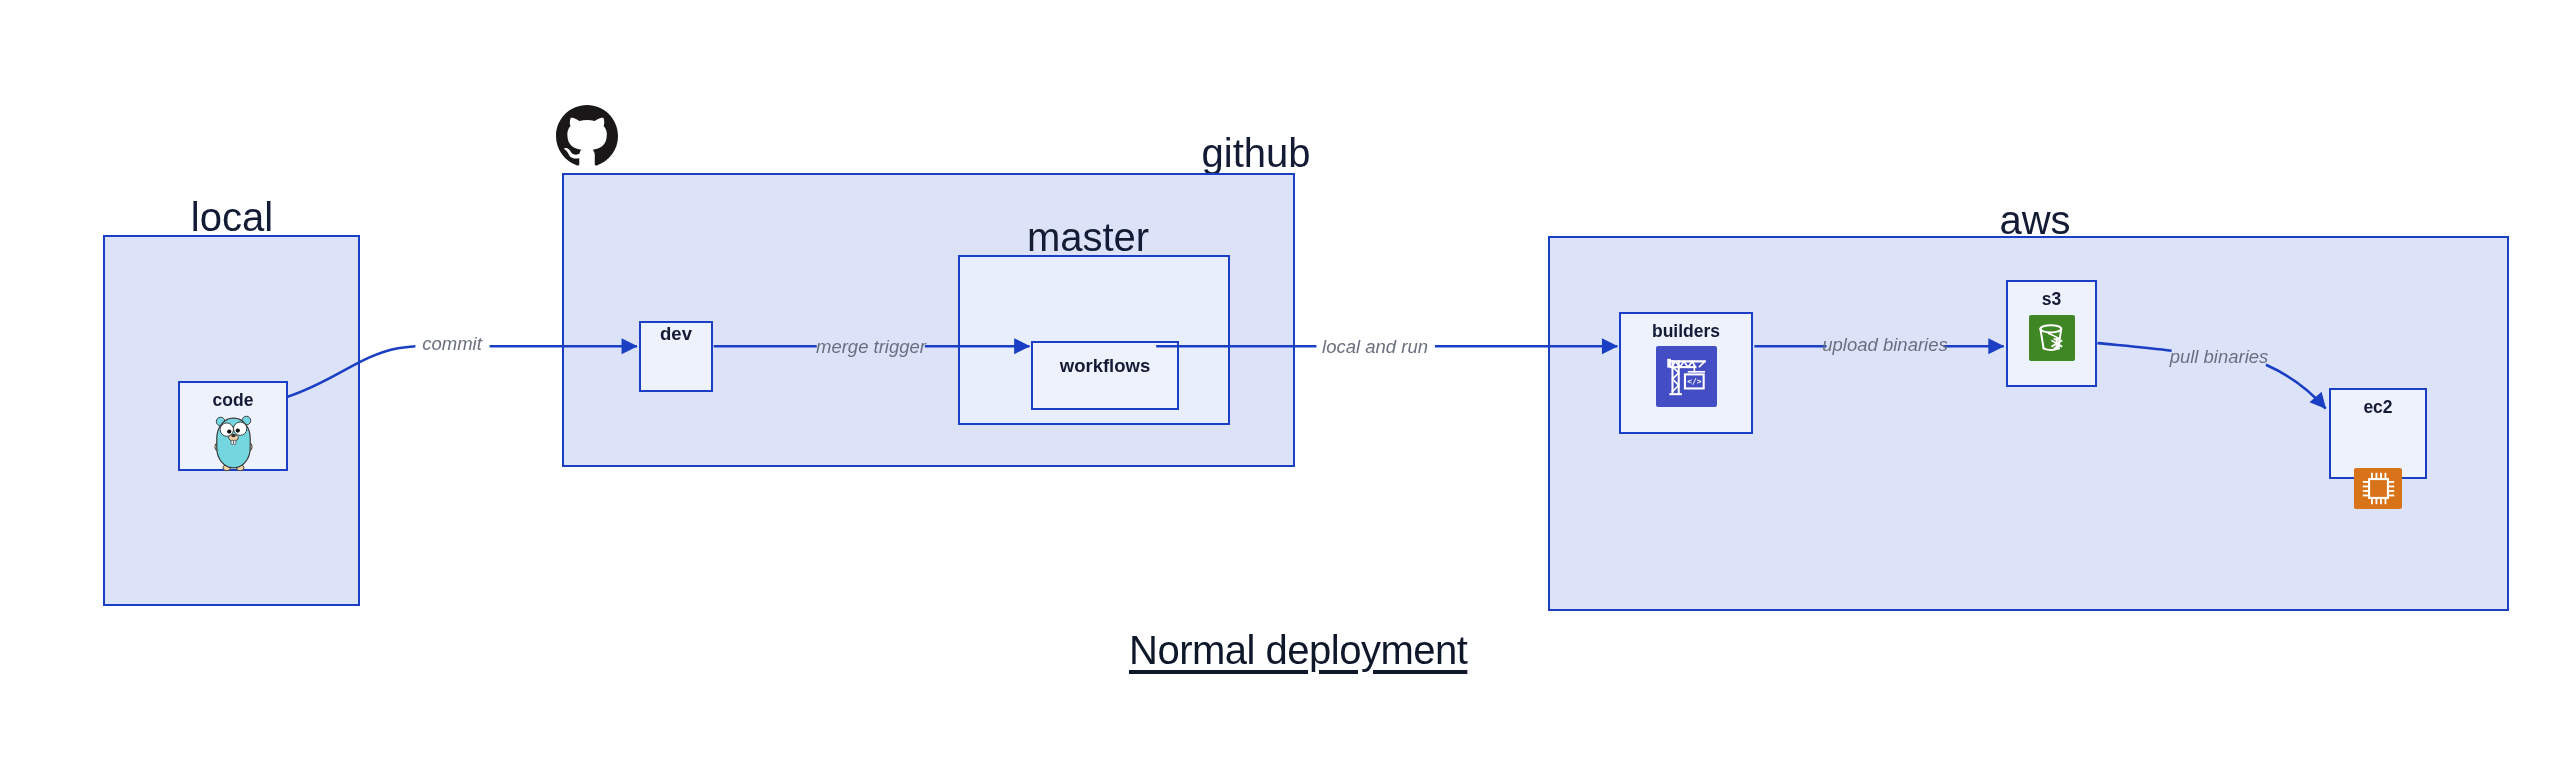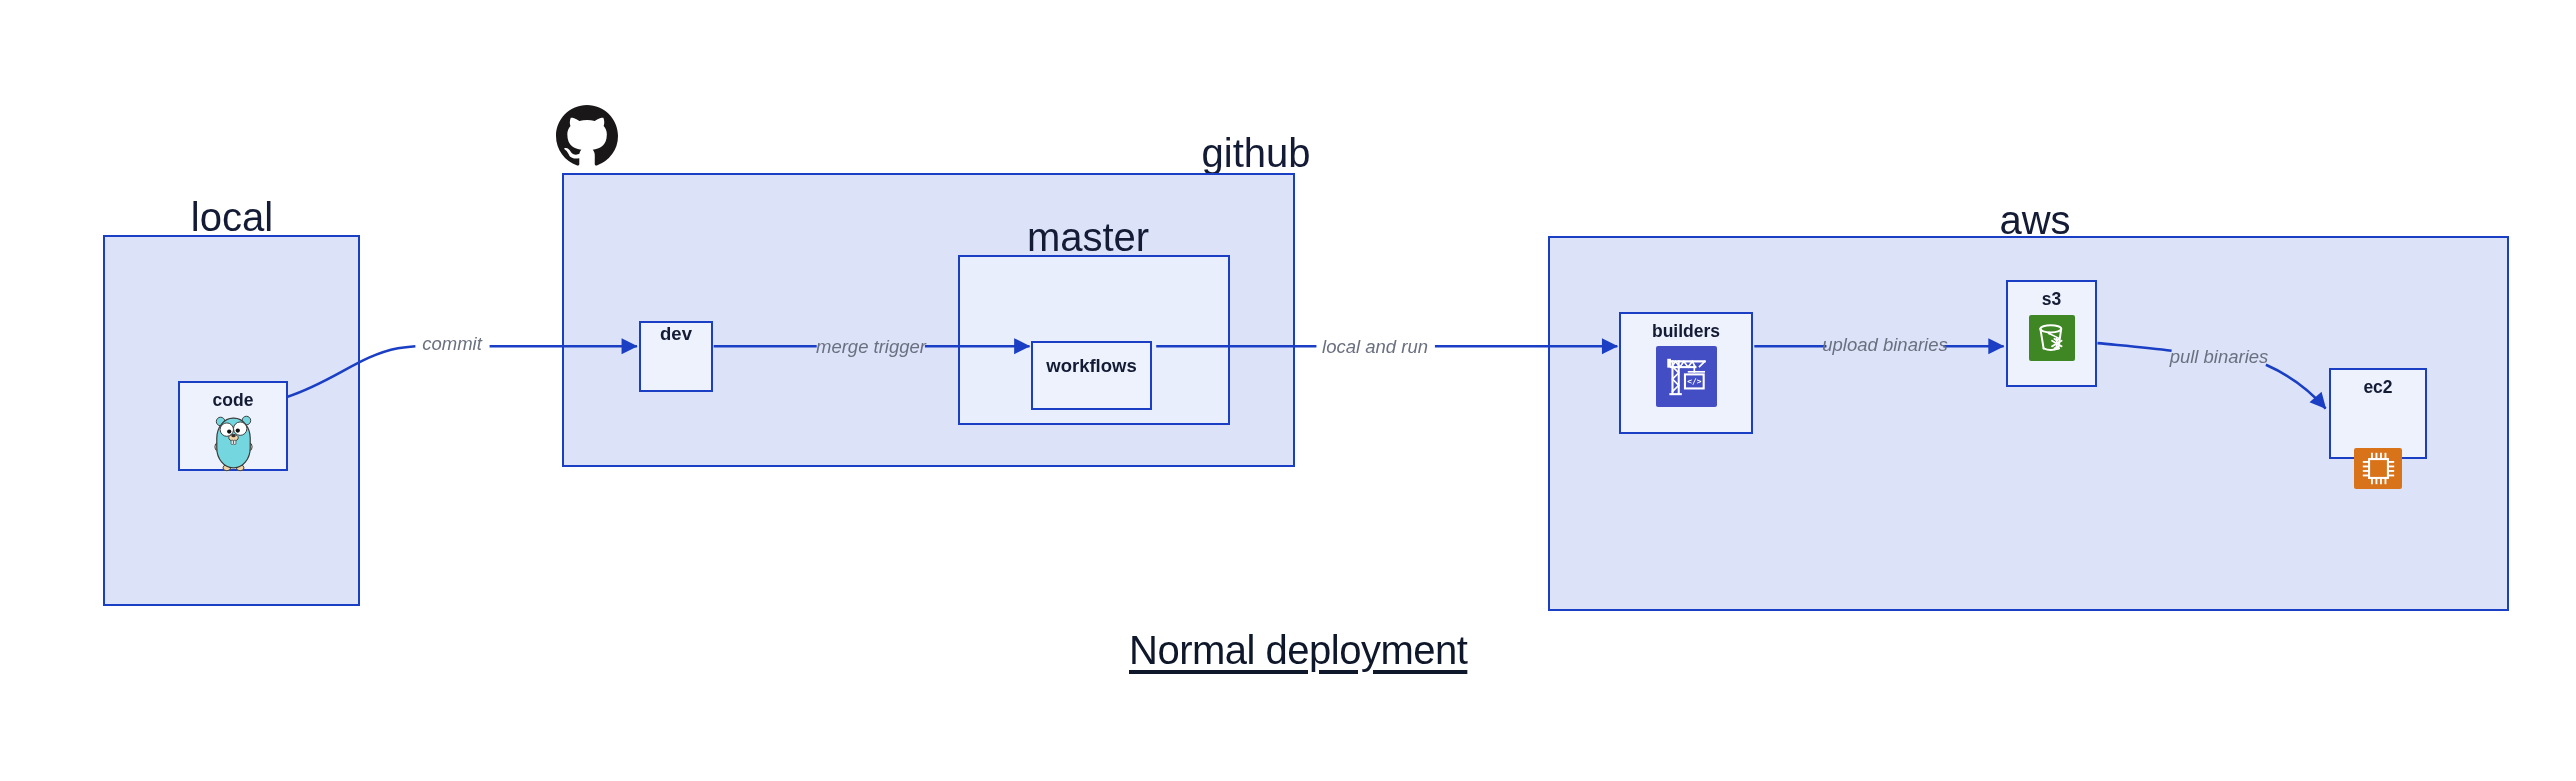--- a/index.html
+++ b/index.html
@@ -76,21 +76,21 @@
 <div class="abs group-label" style="left:1256px;top:137px;">github</div>
 <div class="abs group-box" style="left:562px;top:173px;width:733px;height:294px;"></div>
 
 <div class="abs node-box center" style="left:639px;top:312px;width:74px;height:71px;">
   <div class="node-label">dev</div>
 </div>
 
 <div class="abs group-label" style="left:1088px;top:221px;">master</div>
 <div class="abs master-box" style="left:958px;top:255px;width:272px;height:170px;"></div>
 
-<div class="abs node-box center" style="left:1031px;top:332px;width:121px;height:69px;">
+<div class="abs node-box center" style="left:1031px;top:332px;width:148px;height:69px;">
   <div class="node-label" style="margin-top:12.4px;">workflows</div>
 </div>
 
 <div class="abs group-label" style="left:2035px;top:204px;">aws</div>
 <div class="abs group-box" style="left:1548px;top:236px;width:961px;height:375px;"></div>
 
 <div class="abs node-box top" style="left:1619px;top:280px;width:134px;height:122px;margin-top:32px;">
   <div class="node-label sm">builders</div>
   <div class="icon-tile" style="width:61px;height:61px;background:#434dc4;margin-top:4.1px;">
     <svg width="52" height="52" viewBox="0 0 100 100" fill="none" stroke="#ffffff" stroke-width="4" stroke-linecap="square">
@@ -127,21 +127,21 @@
         <line x1="50" y1="71" x2="74" y2="57"></line>
         <line x1="56" y1="52" x2="62" y2="56"></line>
           <line x1="68" y1="52" x2="62" y2="56"></line>
         <line x1="56" y1="76" x2="62" y2="72"></line>
           <line x1="68" y1="76" x2="62" y2="72"></line>
       </g>
     </svg>
   </div>
 </div>
 
-<div class="abs node-box top" style="left:2329px;top:368px;width:98px;height:91px;gap:45px;">
+<div class="abs node-box top" style="left:2329px;top:388px;width:98px;height:91px;gap:45px;">
   <div class="node-label sm">ec2</div>
   <div class="icon-tile" style="width:48px;height:48px;background:#d9731a;margin-top:5.2px;">
     <svg width="41" height="41" viewBox="0 0 100 100" fill="none" stroke="#ffffff" stroke-width="5" stroke-linecap="square">
       <rect x="27" y="27" width="46" height="46"></rect>
       <g stroke-width="4.5">
         <line x1="34" y1="14" x2="34" y2="27"></line>
           <line x1="45" y1="14" x2="45" y2="27"></line>
           <line x1="56" y1="14" x2="56" y2="27"></line>
           <line x1="67" y1="14" x2="67" y2="27"></line>
         <line x1="34" y1="73" x2="34" y2="86"></line>

